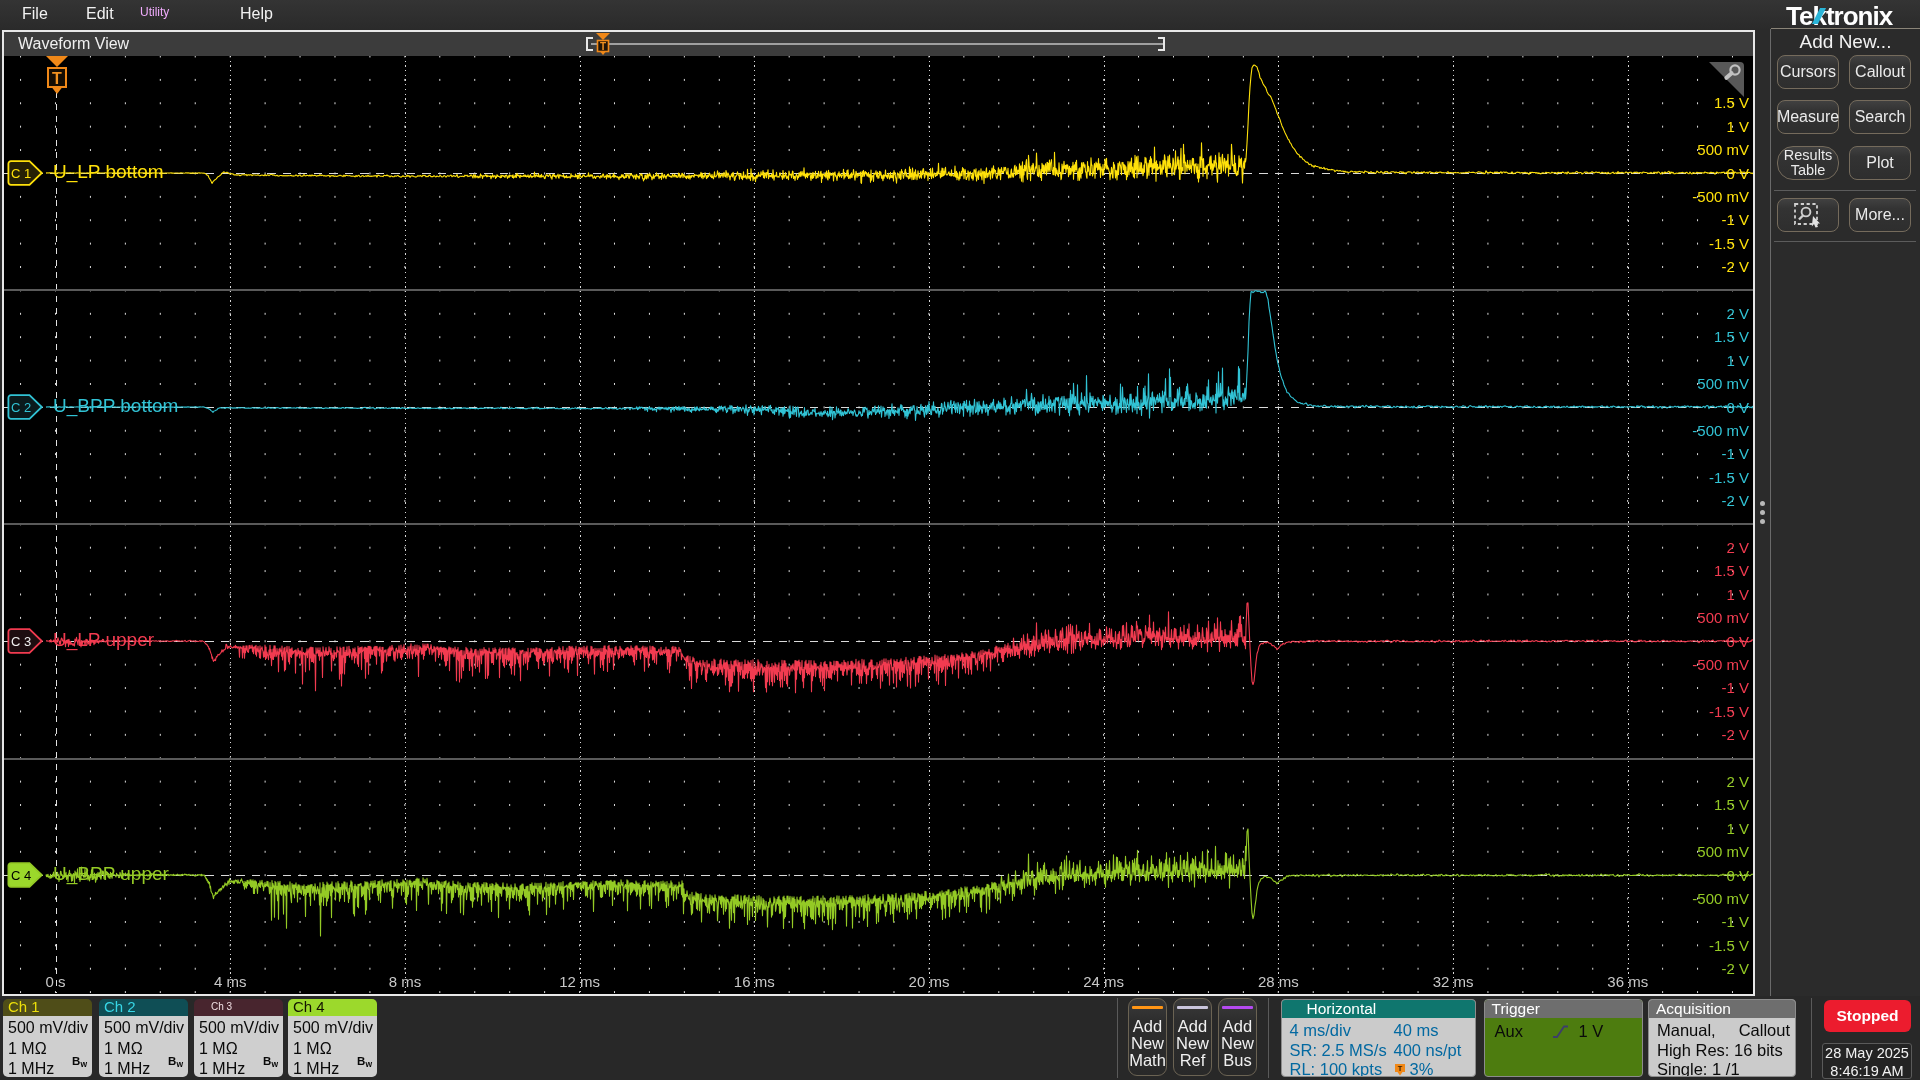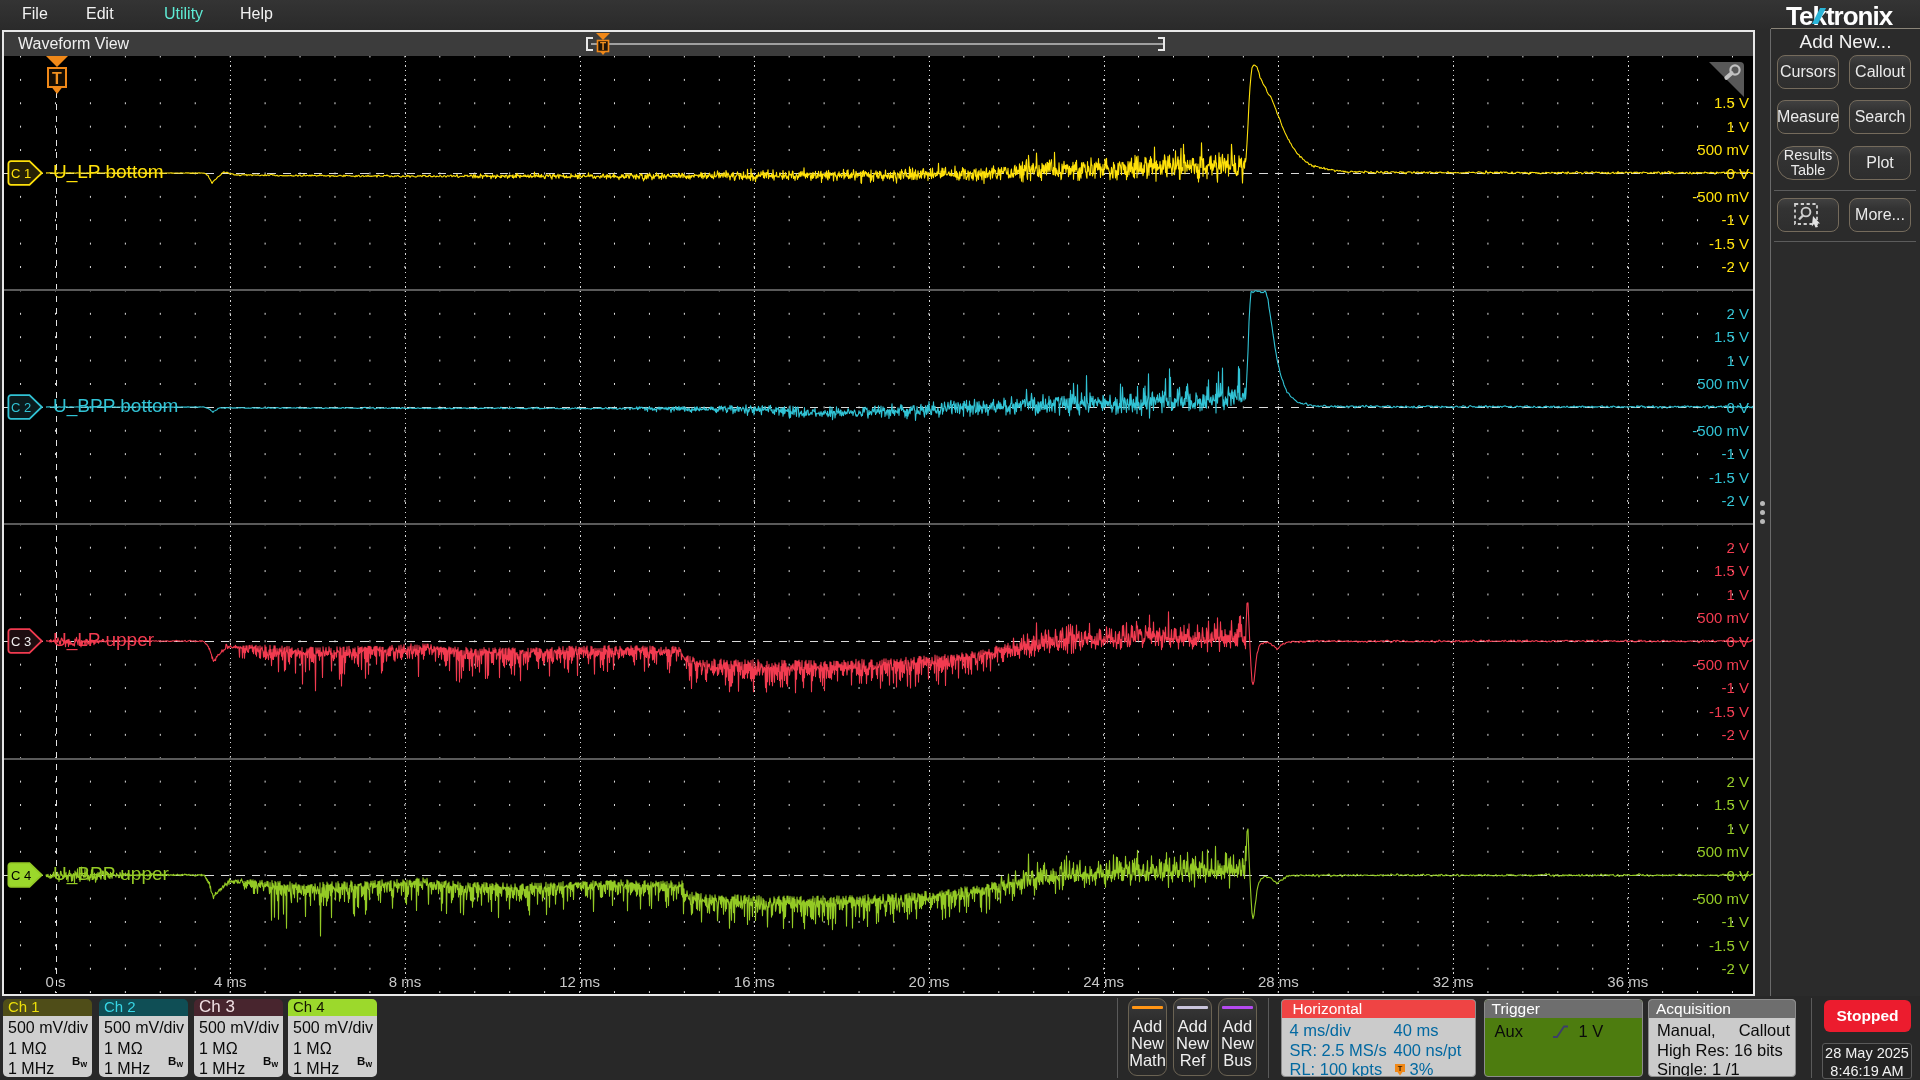--- a/index.html
+++ b/index.html
@@ -1,21 +1,21 @@
 <!DOCTYPE html>
 <html><head><meta charset="utf-8"><title>scope</title><style>
 *{margin:0;padding:0;box-sizing:border-box}
 html,body{width:1920px;height:1080px;background:#2b2b2b;font-family:"Liberation Sans",sans-serif;overflow:hidden;position:relative}
 .abs{position:absolute}
 </style></head>
 <body>
 <div class="abs" style="left:0;top:0;width:1920px;height:30px;background:linear-gradient(#343434,#2a2a2a)"></div>
 <div class="abs" style="left:22px;top:5px;font-size:16px;color:#f2f2f2">File</div>
 <div class="abs" style="left:86px;top:5px;font-size:16px;color:#f2f2f2">Edit</div>
-<div class="abs" style="left:164px;top:5px;font-size:16px;color:#5eead4">Utility</div>
+<div class="abs" style="left:140px;top:5px;font-size:12px;color:#f0abfc">Utility</div>
 <div class="abs" style="left:240px;top:5px;font-size:16px;color:#f2f2f2">Help</div>
 <div class="abs" style="left:1786px;top:1px;width:130px;height:28px">
 <div class="abs" style="left:0;top:0;font-size:26px;font-weight:bold;color:#fff;letter-spacing:-1px">Te<span style="position:relative">k<span class="abs" style="left:3.5px;top:7px;width:6px;height:16px;background:#2ab5d8;transform:skewX(-27deg)"></span></span>tronix</div>
 </div>
 <div class="abs" style="left:2px;top:30px;width:1753px;height:966px;border:2px solid #e8e8e8;background:#000"></div>
 <div class="abs" style="left:4px;top:32px;width:1749px;height:24px;background:#3c3c3c"></div>
 <div class="abs" style="left:18px;top:35px;font-size:16px;color:#f0f0f0">Waveform View</div>
 <div class="abs" style="left:591px;top:43px;width:572px;height:2px;background:#a0a0a0"></div>
 <div class="abs" style="left:586px;top:37px;width:2px;height:14px;background:#e8e8e8"></div>
 <div class="abs" style="left:586px;top:37px;width:7px;height:2px;background:#e8e8e8"></div>
@@ -161,21 +161,21 @@
 <span style="position:absolute;right:5px;bottom:3px;font-size:11.5px;font-weight:bold">B<span style="font-size:8.5px;vertical-align:-2px">w</span></span>
 </div>
   </div>
 <div class="abs" style="left:99px;top:999px;width:89px;height:78px;border-radius:5px;overflow:hidden">
 <div style="height:17px;background:#0f4e55;color:#37d6e6;font-size:15px;padding-left:5px;line-height:16px">Ch 2</div>
 <div style="height:61px;background:#cfcfcf;color:#0a0a0a;font-size:16px;padding:2px 0 0 5px;line-height:20.5px;position:relative">500 mV/div<br>1 MΩ<br>1 MHz
 <span style="position:absolute;right:5px;bottom:3px;font-size:11.5px;font-weight:bold">B<span style="font-size:8.5px;vertical-align:-2px">w</span></span>
 </div>
   </div>
 <div class="abs" style="left:194px;top:999px;width:89px;height:78px;border-radius:5px;overflow:hidden">
-<div style="height:17px;background:#48252e;color:#f0dfe3;font-size:17px;padding-left:5px;line-height:16px">Ch 3</div>
+<div style="height:17px;background:#48252e;color:#f0dfe3;font-size:10px;padding-left:17px;line-height:16px">Ch 3</div>
 <div style="height:61px;background:#cfcfcf;color:#0a0a0a;font-size:16px;padding:2px 0 0 5px;line-height:20.5px;position:relative">500 mV/div<br>1 MΩ<br>1 MHz
 <span style="position:absolute;right:5px;bottom:3px;font-size:11.5px;font-weight:bold">B<span style="font-size:8.5px;vertical-align:-2px">w</span></span>
 </div>
   </div>
 <div class="abs" style="left:288px;top:999px;width:89px;height:78px;border-radius:5px;overflow:hidden">
 <div style="height:17px;background:#9cd92c;color:#141402;font-size:15px;padding-left:5px;line-height:16px">Ch 4</div>
 <div style="height:61px;background:#cfcfcf;color:#0a0a0a;font-size:16px;padding:2px 0 0 5px;line-height:20.5px;position:relative">500 mV/div<br>1 MΩ<br>1 MHz
 <span style="position:absolute;right:5px;bottom:3px;font-size:11.5px;font-weight:bold">B<span style="font-size:8.5px;vertical-align:-2px">w</span></span>
 </div>
   </div>
@@ -188,21 +188,21 @@
   </div>
 <div class="abs" style="left:1173px;top:998px;width:39px;height:78px;background:linear-gradient(#3a3a3a,#2d2d2d 30%,#292929);border:1px solid #6b6353;border-radius:9px">
 <div style="margin:7px 3px 0 3px;height:3px;background:#c9c5dd;border-radius:1px"></div>
 <div style="margin-top:9px;text-align:center;font-size:16.5px;color:#f0f0f0;line-height:16.8px">Add<br>New<br>Ref</div>
   </div>
 <div class="abs" style="left:1218px;top:998px;width:39px;height:78px;background:linear-gradient(#3a3a3a,#2d2d2d 30%,#292929);border:1px solid #6b6353;border-radius:9px">
 <div style="margin:7px 3px 0 3px;height:3px;background:#b44af0;border-radius:1px"></div>
 <div style="margin-top:9px;text-align:center;font-size:16.5px;color:#f0f0f0;line-height:16.8px">Add<br>New<br>Bus</div>
   </div>
 <div class="abs" style="left:1280.5px;top:999px;width:195px;height:78px;border:1px solid #8c8c8c;border-radius:4px;overflow:hidden;background:#cbcbcb">
-<div style="height:17.5px;background:#ef4444;color:#fff;font-size:15.5px;padding-left:11px;line-height:17px">Horizontal</div>
+<div style="height:17.5px;background:#0f766e;color:#fff;font-size:15.5px;padding-left:25px;line-height:17px">Horizontal</div>
     <div style="position:relative;height:60px;color:#0369a1;font-size:16.5px">
       <span class="abs" style="left:8px;top:3px">4 ms/div</span>
       <span class="abs" style="left:112px;top:3px">40 ms</span>
       <span class="abs" style="left:8px;top:23px">SR: 2.5 MS/s</span>
       <span class="abs" style="left:112px;top:23px">400 ns/pt</span>
       <span class="abs" style="left:8px;top:42px">RL: 100 kpts</span>
       <svg class="abs" style="left:112px;top:45px" width="12" height="14" viewBox="0 0 12 14">
         <rect x="1" y="1" width="10" height="8" fill="#f08818"></rect>
         <polygon points="3.5,9 8.5,9 6,12.5" fill="#f08818"></polygon>
         <text x="6" y="8" font-size="7.5" font-weight="bold" fill="#3a2000" text-anchor="middle">T</text>

